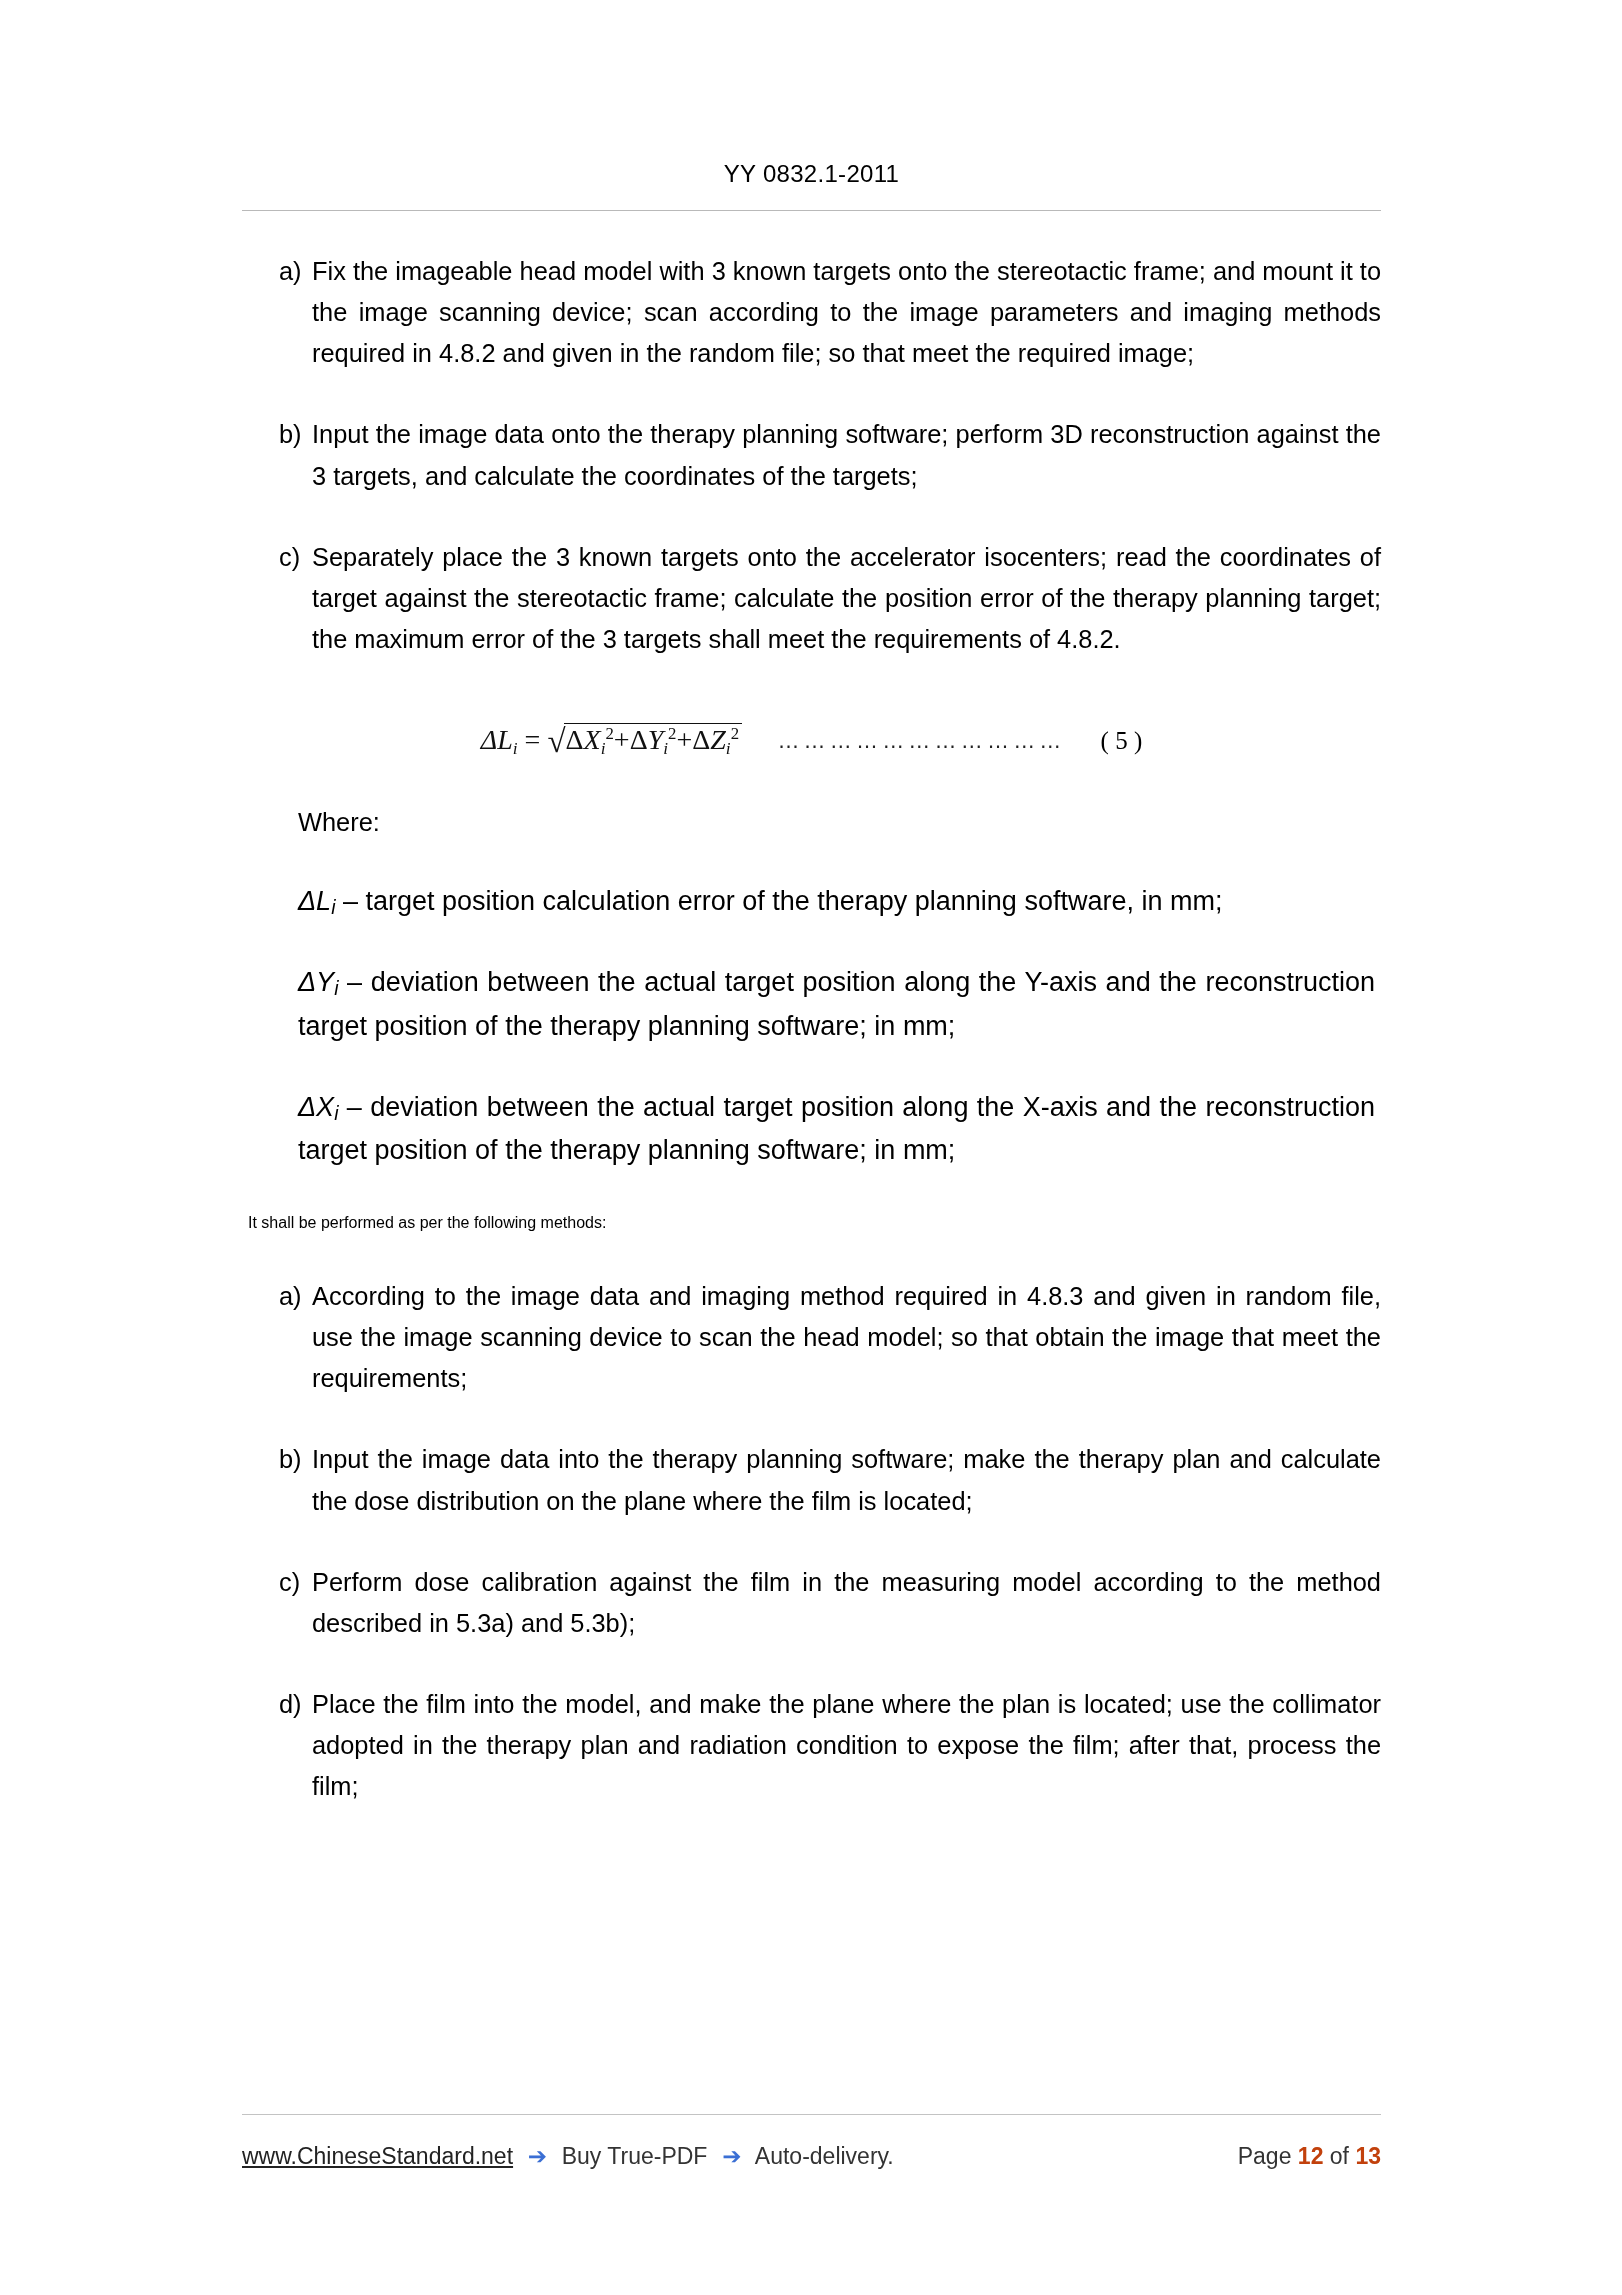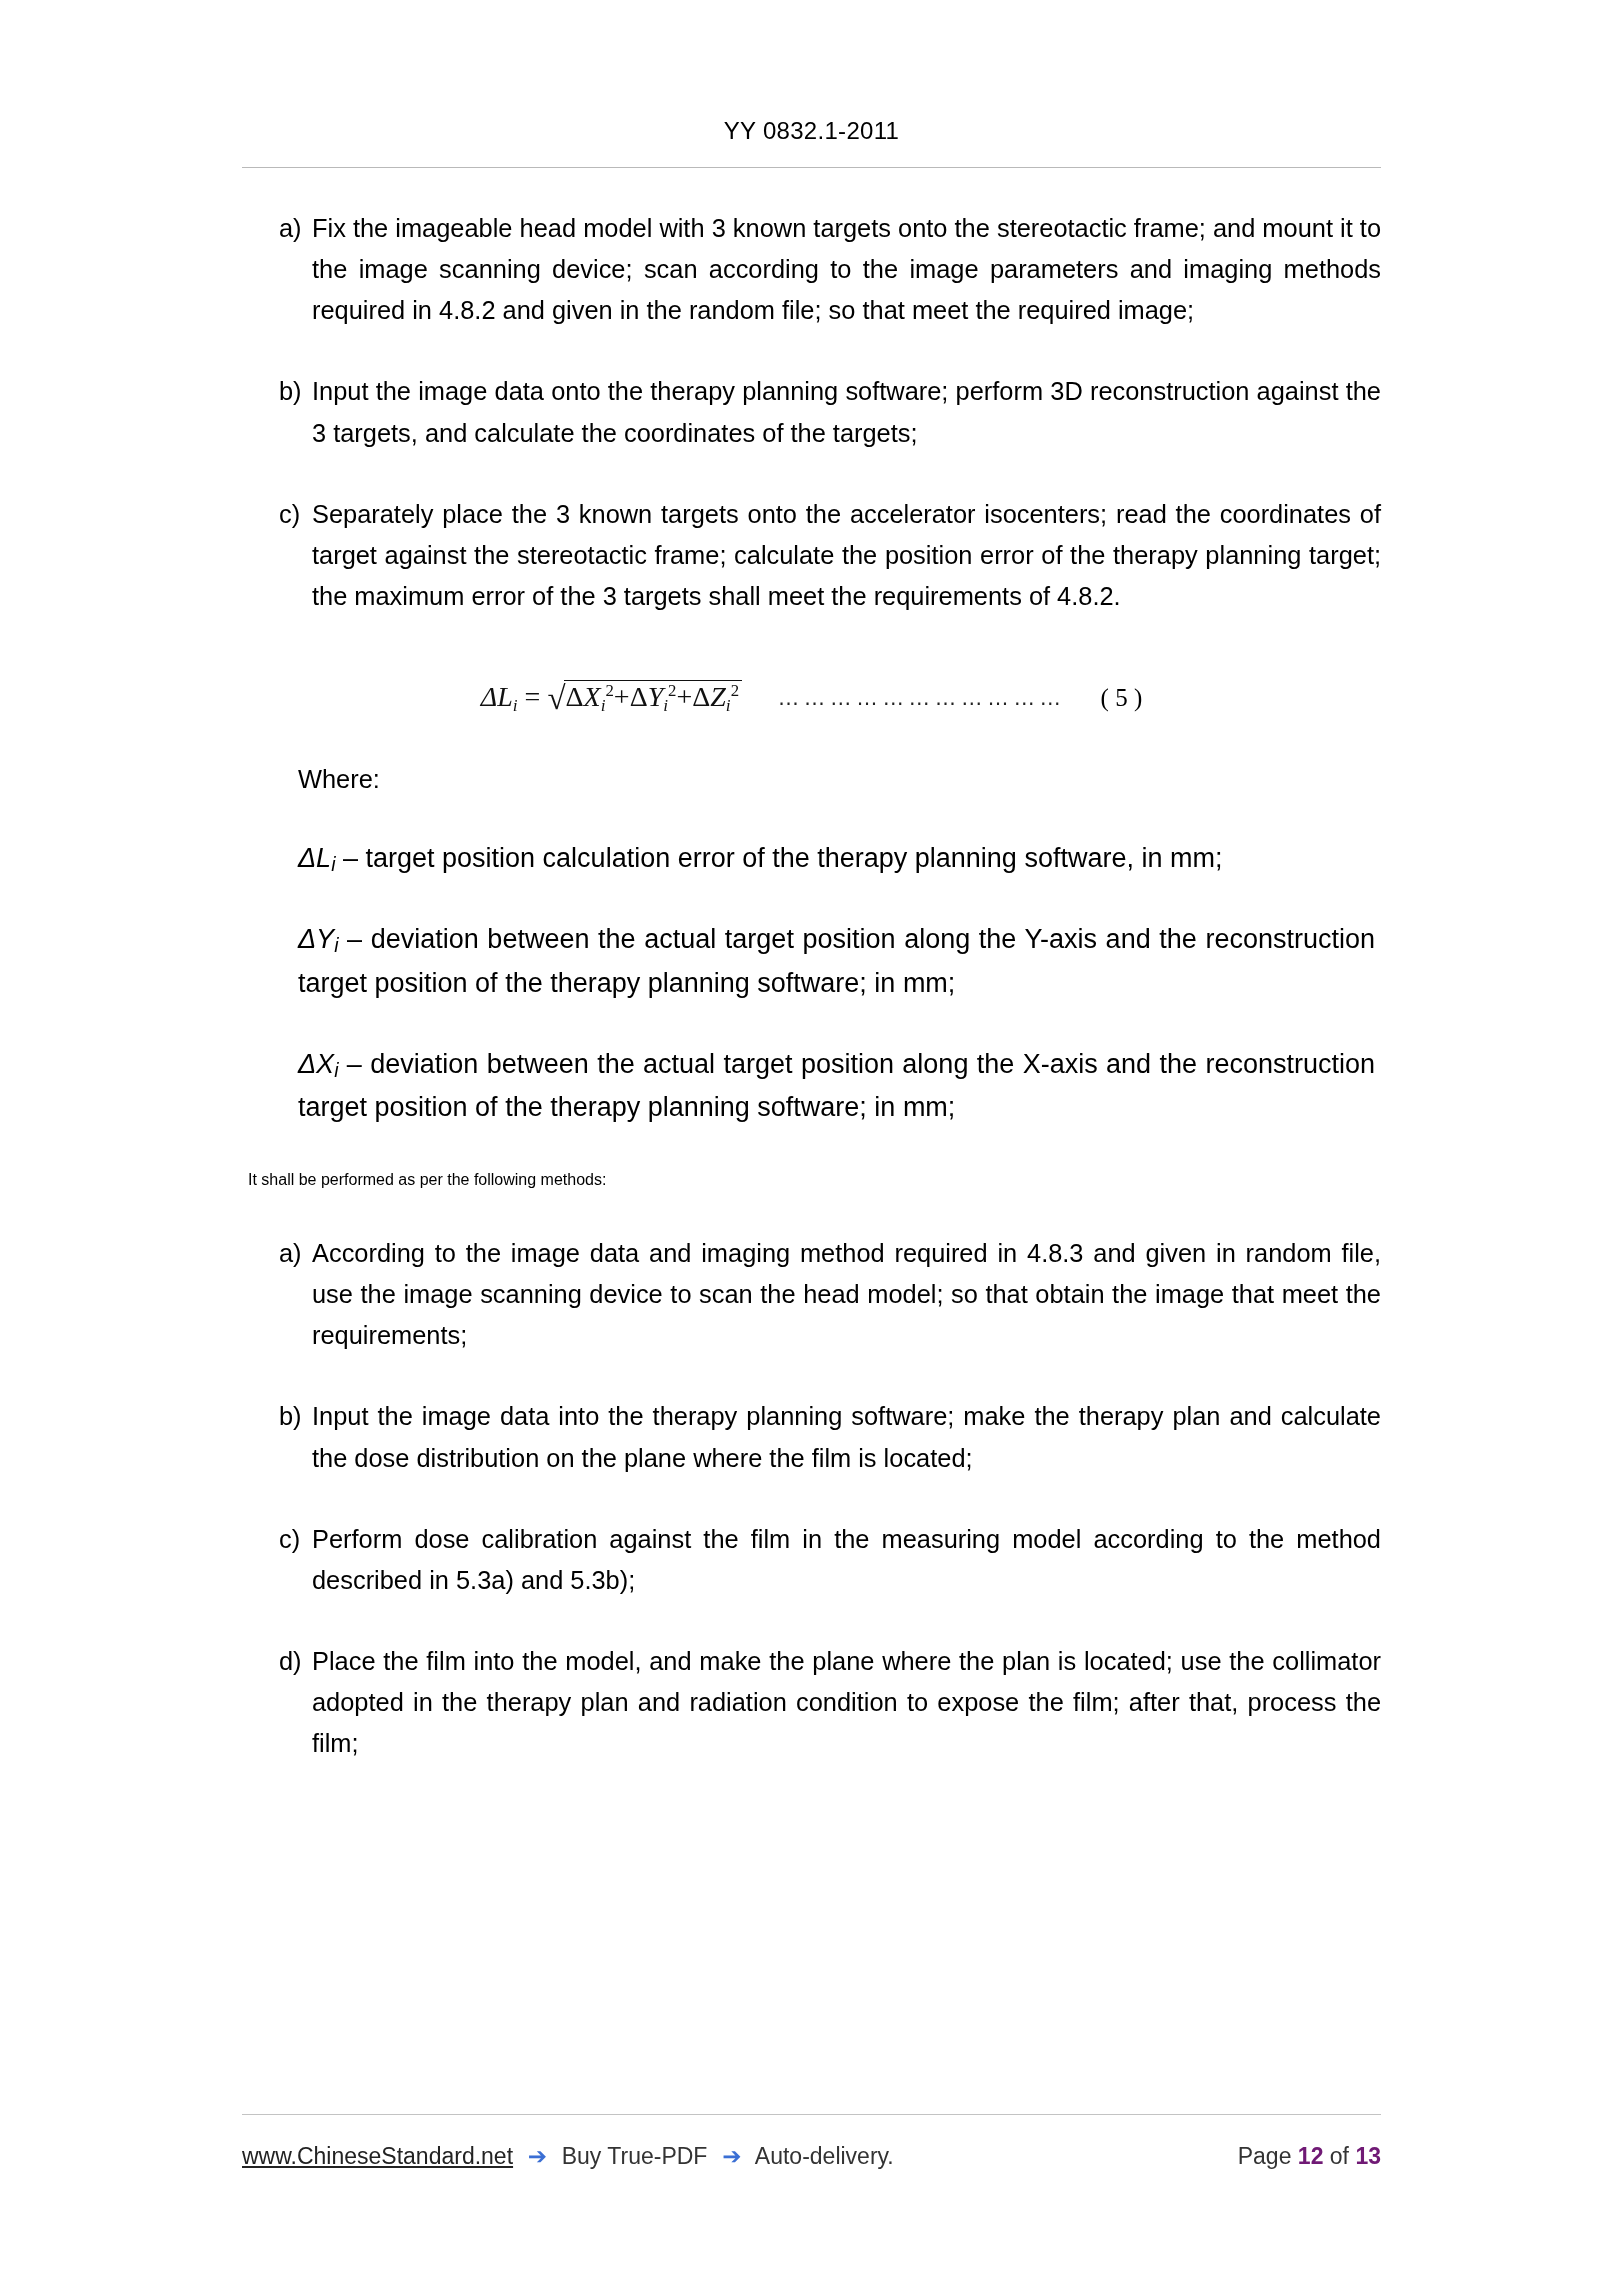--- a/index.html
+++ b/index.html
@@ -20,20 +20,21 @@
     box-sizing: border-box;
   }
   .header {
     padding-top: 117px;
     text-align: center;
   }
   .header-title {
     font-size: 24px;
     letter-spacing: 0.3px;
     color: #000;
+    margin-top: 43px;
   }
   .rule {
     margin: 22px 242px 0 242px;
     border-top: 0.8px solid #b9b9b9;
   }
   .content {
     padding: 0 242px;
     box-sizing: border-box;
   }
   p {
@@ -159,21 +160,21 @@
     color: #3b6fd4;
     font-size: 23px;
   }
   .footer-right {
     flex: 0 0 auto;
     white-space: nowrap;
     color: #333;
   }
   .footer-right b {
     font-weight: bold;
-    color: #701a75;
+    color: #c2410c;
   }
   .small-italic {
     font-style: italic;
   }
   .isub {
     font-size: 0.72em;
     vertical-align: -0.22em;
   }
 </style>
 </head>

